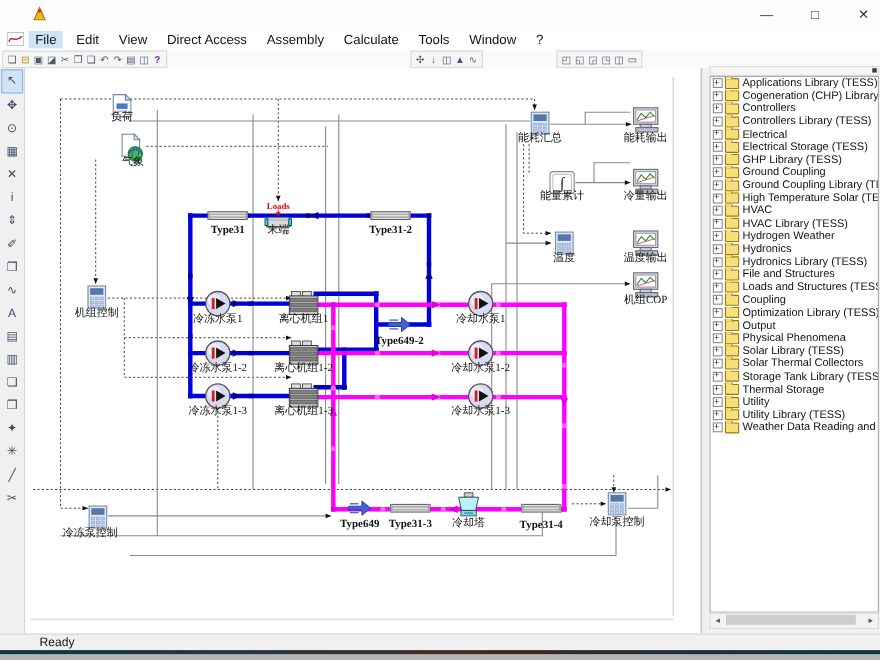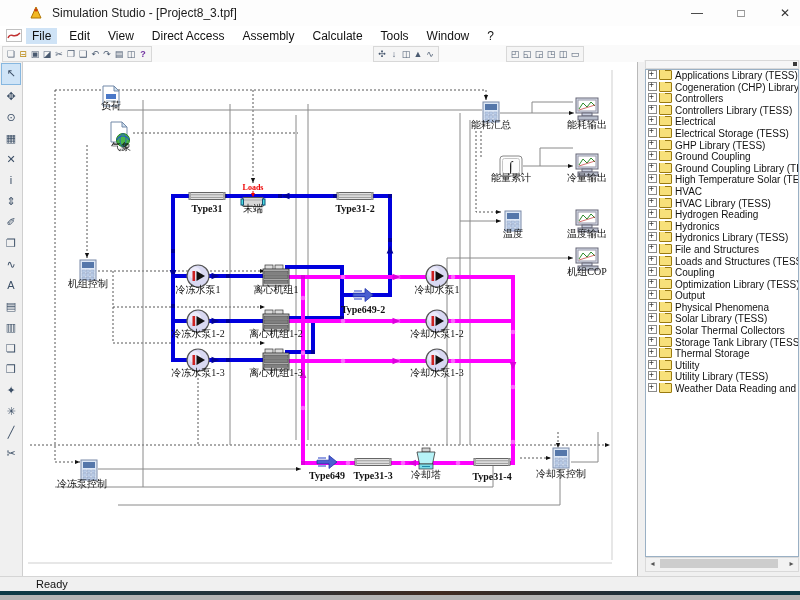--- a/index.html
+++ b/index.html
@@ -36,21 +36,21 @@
   
   #splitter{position:absolute;left:637px;top:62px;width:7px;height:514px;background:#f0f0f0;
             border-left:1px solid #b9b9b9;}
   
   #rightpanel{position:absolute;left:644px;top:60px;width:156px;height:516px;background:#f0f0f0;}
   #ptopscroll{position:absolute;left:1px;top:0;width:152px;height:7px;background:#f6f6f6;
               border:1px solid #d9d9d9;}
   #ptopscroll .sq{position:absolute;right:1px;top:1px;width:4px;height:4px;background:#3a3a3a;}
   #tree{position:absolute;left:1px;top:9px;width:152px;height:486px;background:#fff;
         border:1px solid #9ab0c4;overflow:hidden;}
-  .titem{height:11.6px;display:flex;white-space:nowrap;overflow:hidden;
+  .titem{height:11.6px;display:flex;align-items:center;white-space:nowrap;overflow:hidden;
          font-size:10px;color:#111;padding-left:2px;}
   .plusbox{flex:0 0 auto;width:7px;height:7px;border:1px solid #8a8a8a;position:relative;margin-right:2px;background:#fff;}
   .plusbox:before{content:"+";position:absolute;left:0px;top:-1.5px;font:8px/8px "DejaVu Sans Mono",monospace;color:#333;}
   .folder{flex:0 0 auto;width:11px;height:8px;background:#f7e07a;border:1px solid #9a7a10;
           border-radius:1px;position:relative;margin-right:3px;}
   .folder:before{content:"";position:absolute;left:-1px;top:-3px;width:5px;height:2px;
                  background:#f7e07a;border:1px solid #9a7a10;border-bottom:none;}
   #pbotscroll{position:absolute;left:1px;top:497px;width:152px;height:13px;background:#f2f2f2;
               border:1px solid #d9d9d9;}
   .scrarrow{position:absolute;top:0;width:13px;height:11px;font-size:8px;line-height:11px;
@@ -66,21 +66,20 @@
   svg text{font-family:"Liberation Serif","DejaVu Serif",serif;}
 </style>
 </head>
 <body>
 
 <div id="titlebar">
   <svg id="appicon" viewBox="0 0 16 16">
     <path d="M3,13 L8,2 L13,13 Z" fill="#f2b824" stroke="#b07400" stroke-width="1"></path>
     <circle cx="8" cy="5" r="1.6" fill="#d03a10"></circle>
   </svg>
-  <span class="apptitle">Simulation Studio - [Project8_3.tpf]</span>
   <div id="winbtns">
     <div class="winbtn">—</div>
     <div class="winbtn">□</div>
     <div class="winbtn">✕</div>
   </div>
 </div>
 
 <div id="menubar">
   <svg width="16" height="13" style="margin:0 4px 0 6px" viewBox="0 0 16 13">
     <rect x="0.5" y="0.5" width="15" height="12" fill="#fdfdfd" stroke="#c0c0c0"></rect>
@@ -724,21 +723,21 @@
         <span>HVAC</span>
       </div>
       <div class="titem">
         <span class="plusbox"></span>
         <span class="folder"></span>
         <span>HVAC Library (TESS)</span>
       </div>
       <div class="titem">
         <span class="plusbox"></span>
         <span class="folder"></span>
-        <span>Hydrogen Reading</span>
+        <span>Hydrogen Weather</span>
       </div>
       <div class="titem">
         <span class="plusbox"></span>
         <span class="folder"></span>
         <span>Hydronics</span>
       </div>
       <div class="titem">
         <span class="plusbox"></span>
         <span class="folder"></span>
         <span>Hydronics Library (TESS)</span>

